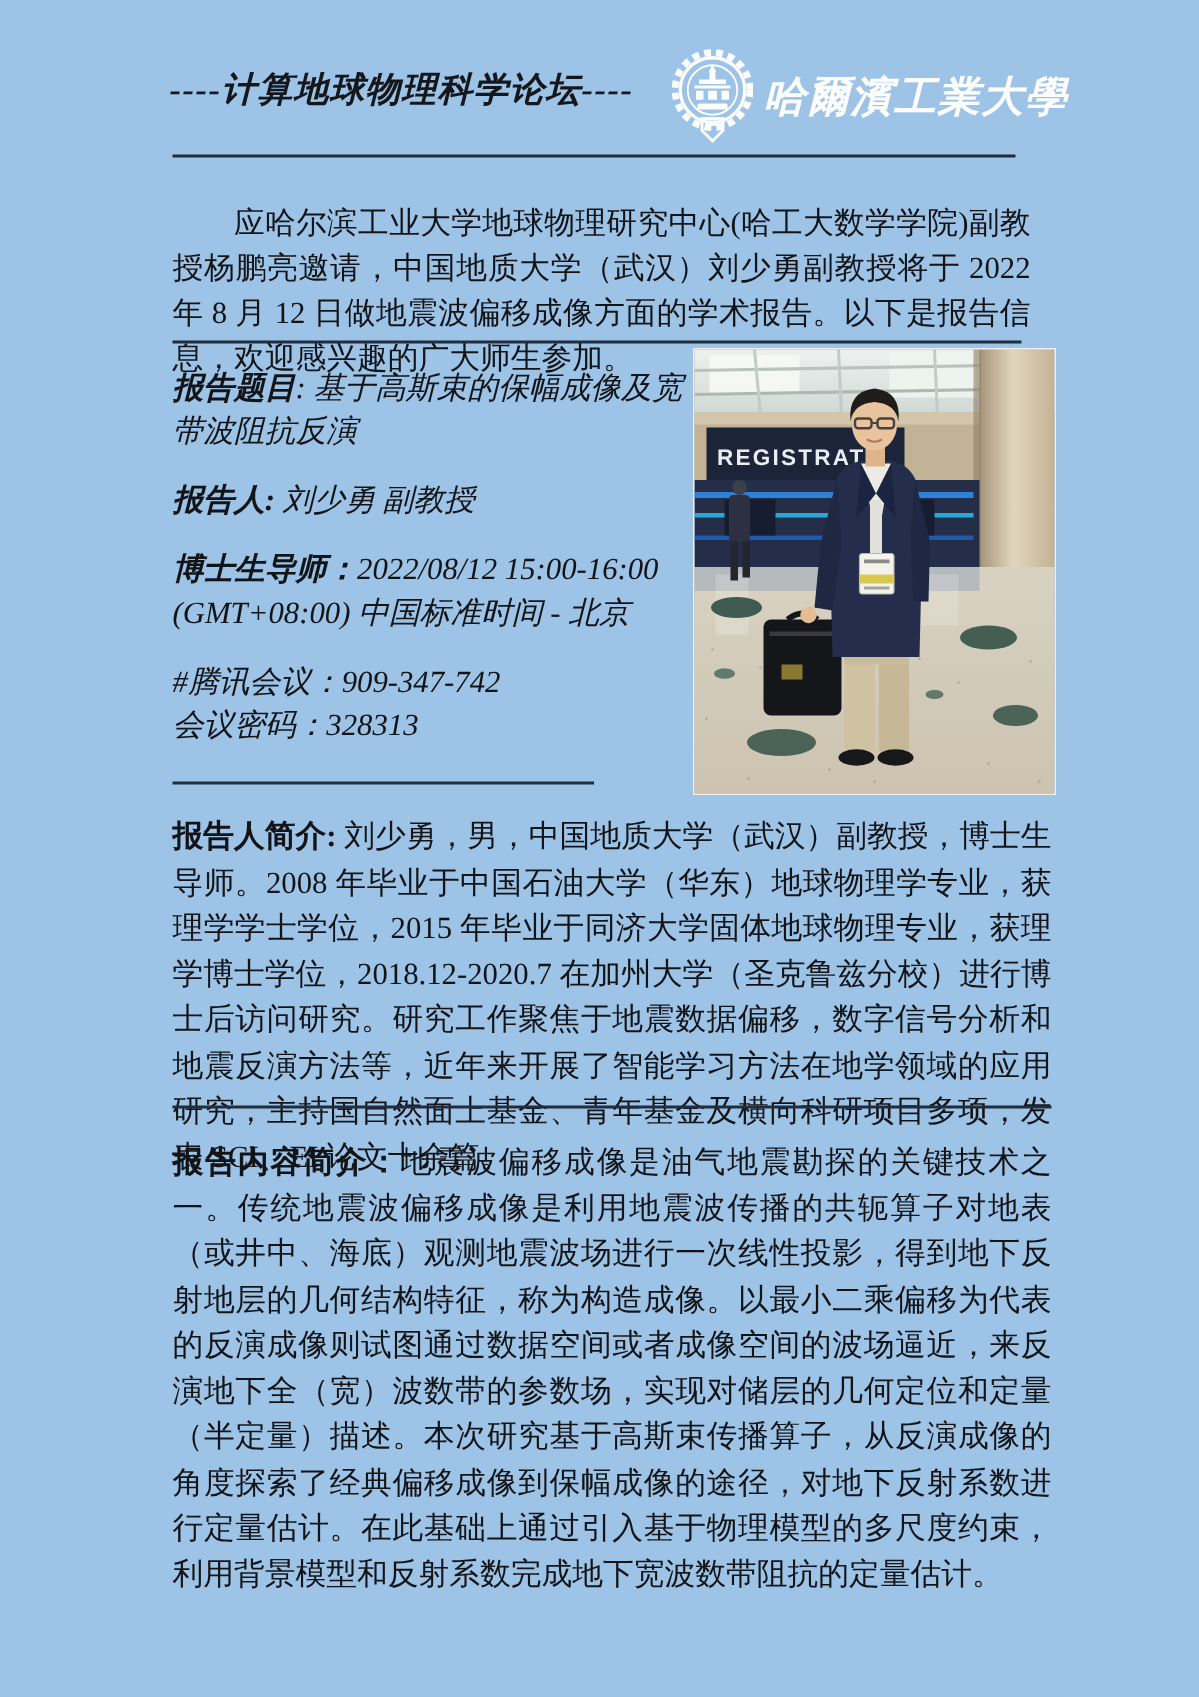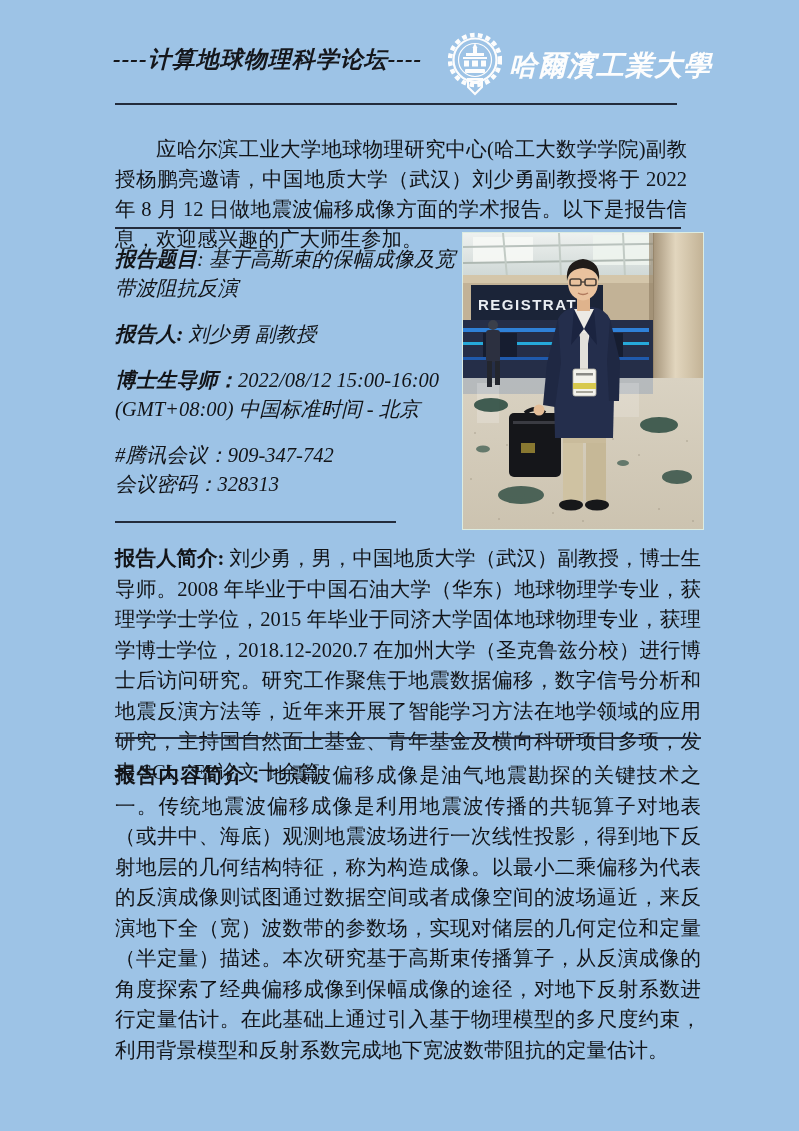--- a/index.html
+++ b/index.html
@@ -30,21 +30,21 @@
   .intro{
     position:absolute;left:115px;top:134px;width:572px;font-size:20.5px;line-height:30px;
     text-align:justify;text-indent:2em;
   }
   .info-col{position:absolute;left:115px;top:245px;width:350px;font-size:20.5px;line-height:29px;font-style:italic;}
   .info-col p{margin:0 0 17px 0;}
   .info-col .tight{margin-bottom:0;}
   b.lab{font-weight:bold;}
   .photo{
     position:absolute;left:462px;top:232px;width:240px;height:296px;
-    border:1px solid rgba(255,255,255,0.85);box-sizing:content-box;background:#15803d;
+    border:1px solid rgba(255,255,255,0.85);box-sizing:content-box;background:#a3a3a3;
   }
   .photo svg{display:block;}
   .bio{
     position:absolute;left:115px;top:543px;width:586px;font-size:20.5px;line-height:30.5px;
     text-align:justify;
   }
   .abstract{
     position:absolute;left:115px;top:760px;width:586px;font-size:20.5px;line-height:30.5px;
     text-align:justify;
   }

